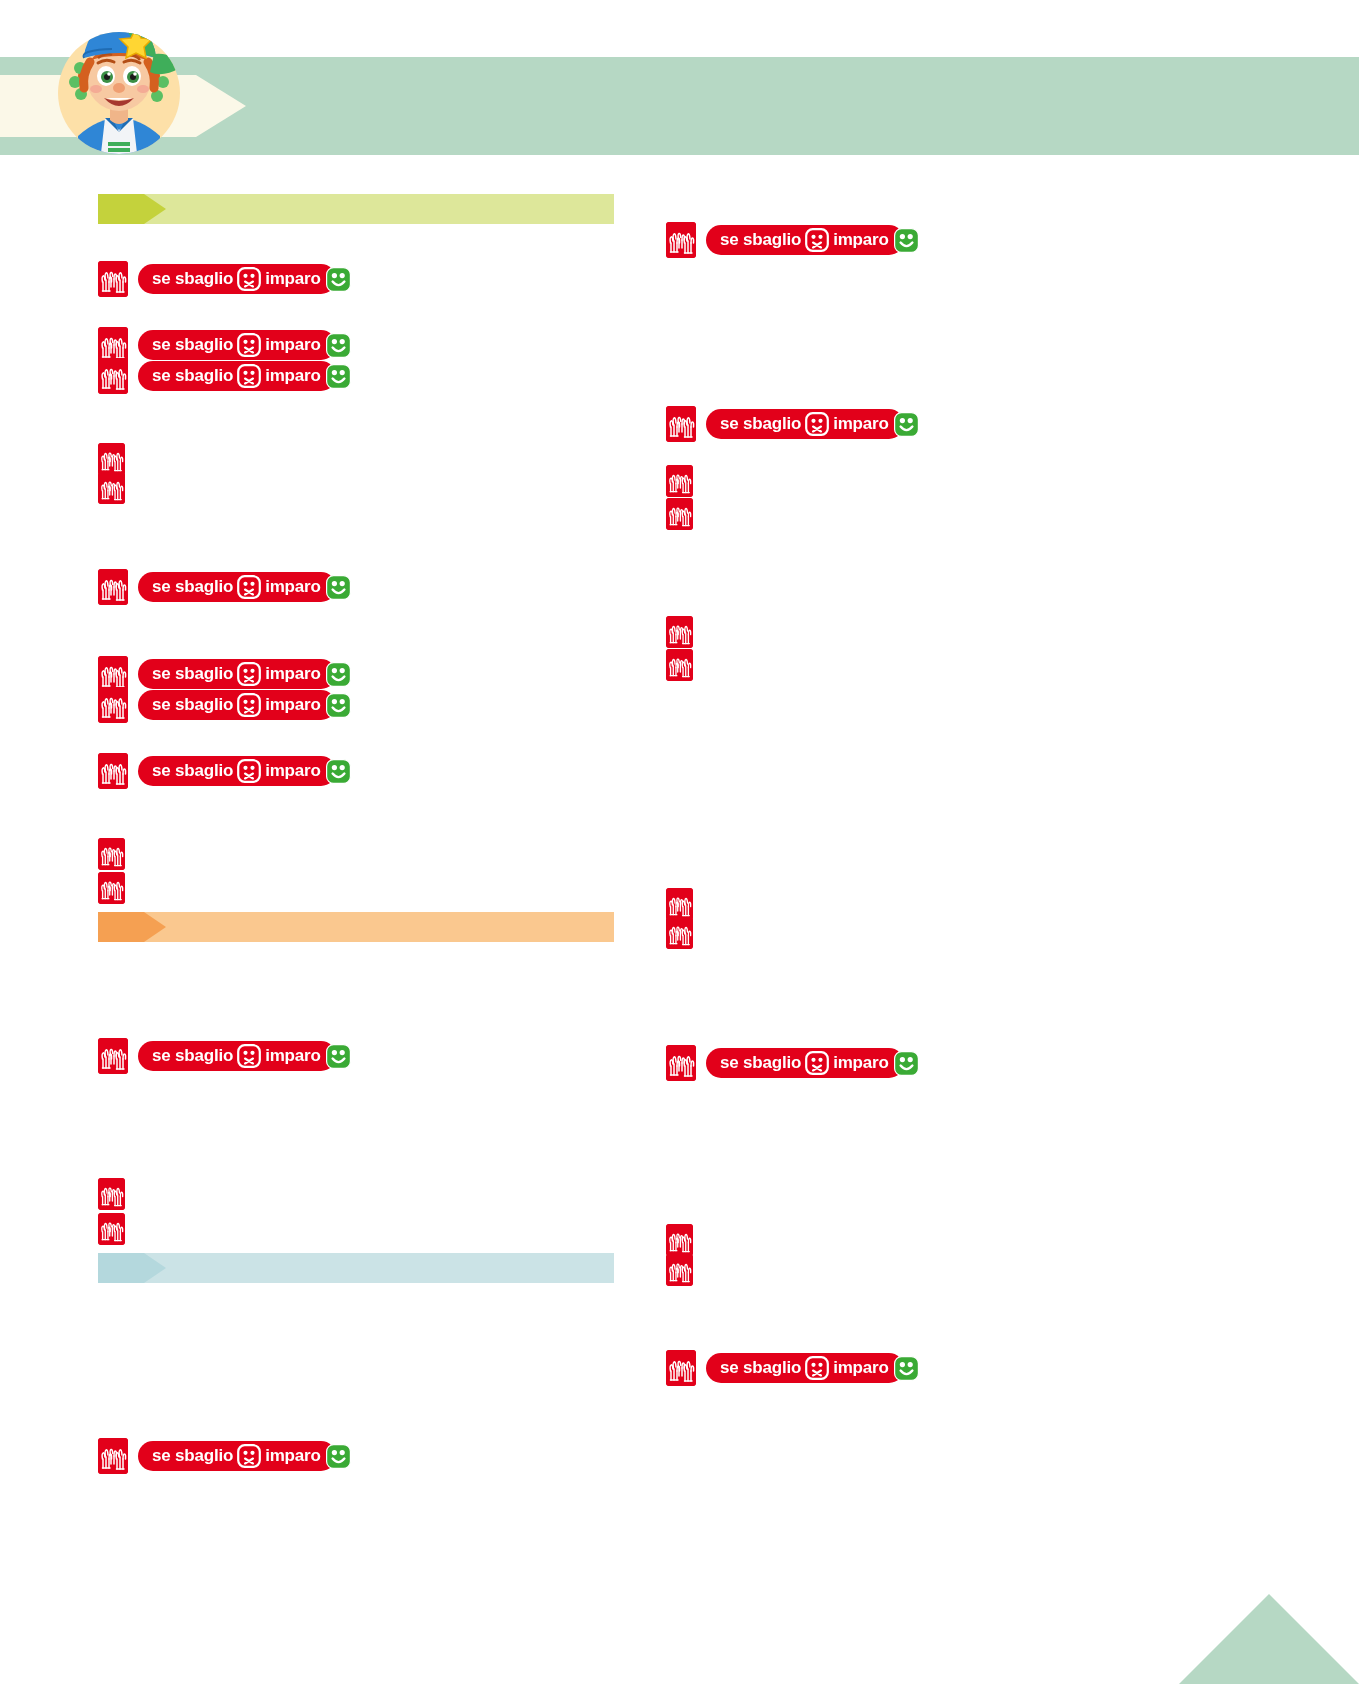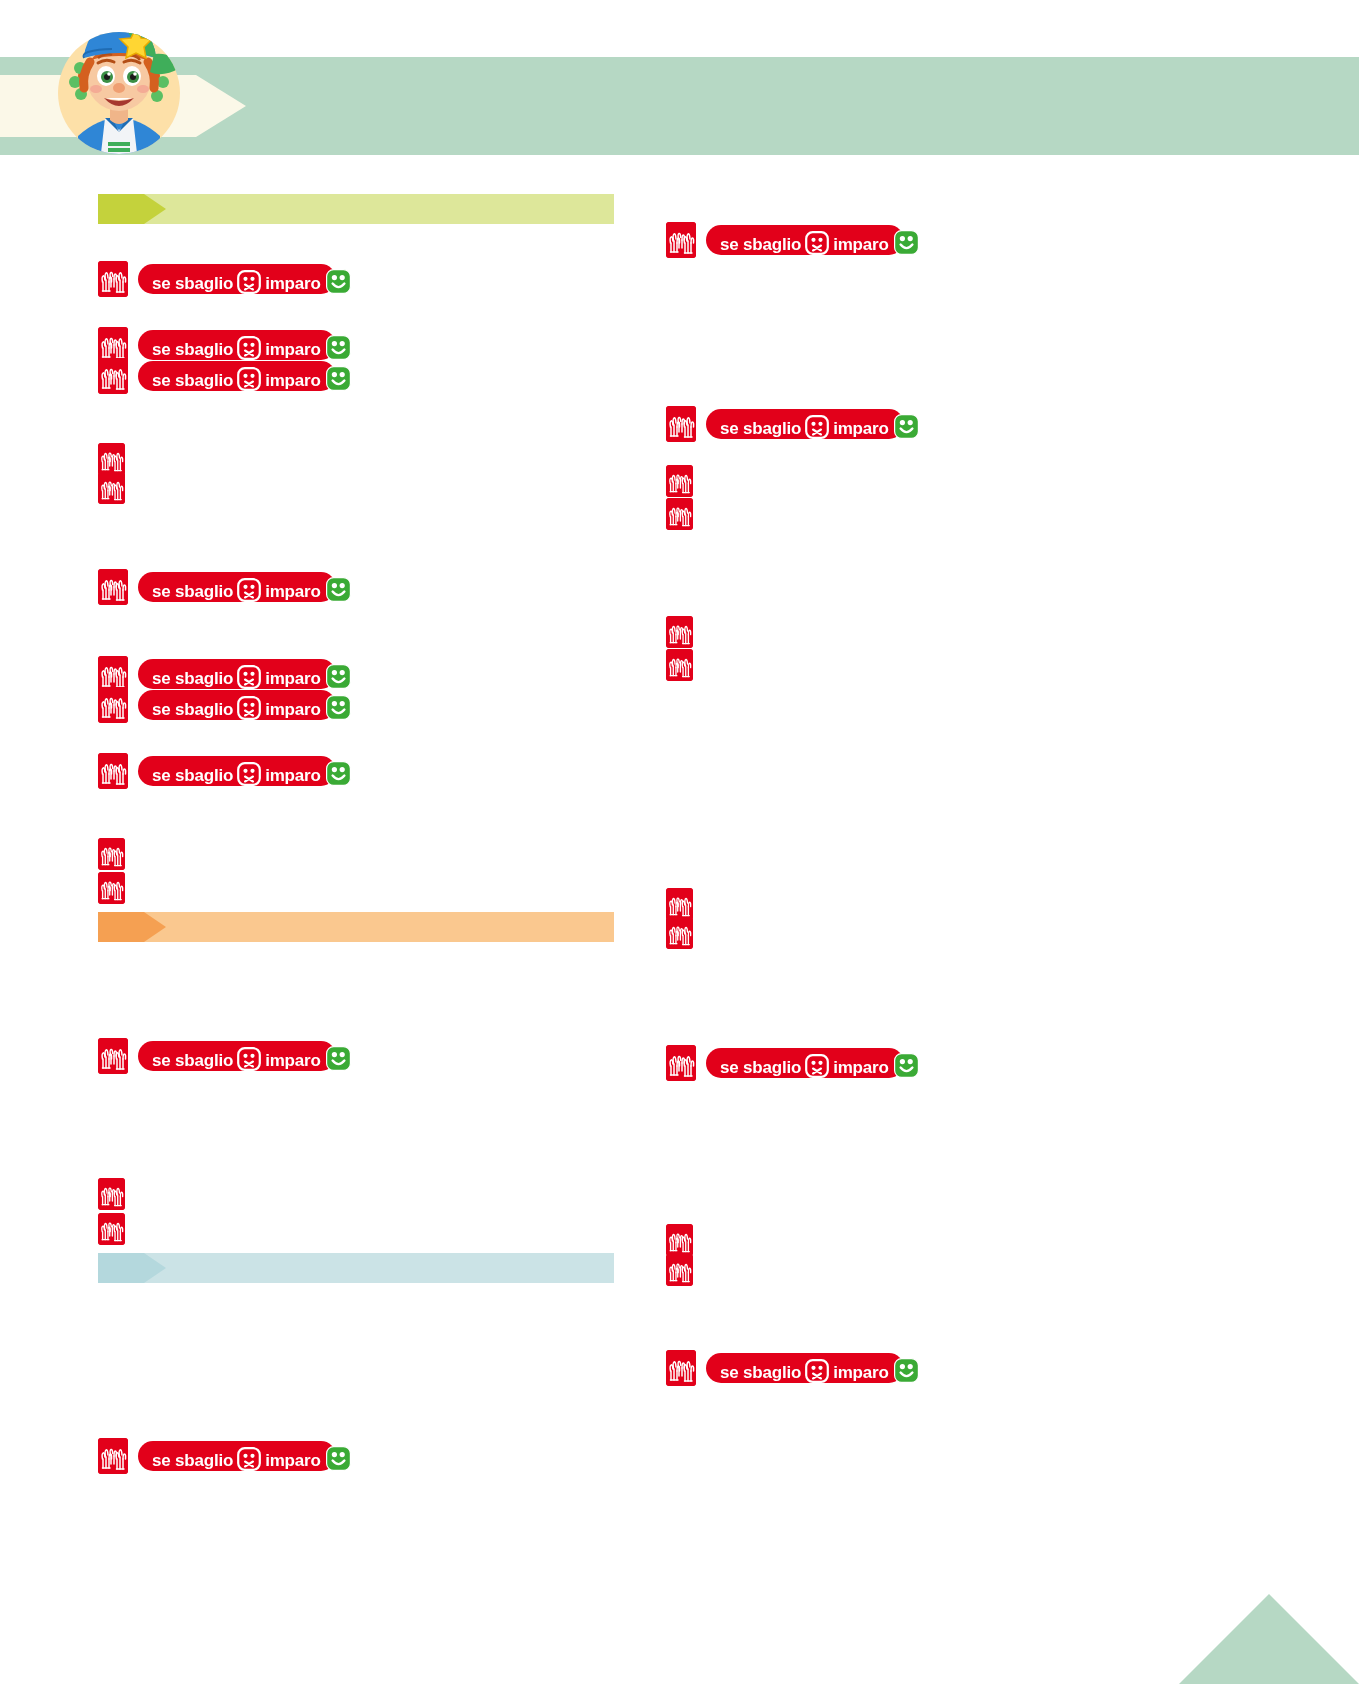--- a/index.html
+++ b/index.html
@@ -143,21 +143,21 @@
     width: 27px;
     height: 32px;
   }
 
   .imparo-badge {
     position: absolute;
     height: 30px;
     background: #e2001a;
     border-radius: 15px;
     display: flex;
-    align-items: flex-end;
+    align-items: center;
     padding: 0 5px 0 14px;
     box-sizing: border-box;
   }
   .imparo-badge .txt1,
   .imparo-badge .txt2 {
     color: #ffffff;
     font-size: 17px;
     font-weight: bold;
     letter-spacing: -0.2px;
     white-space: nowrap;

